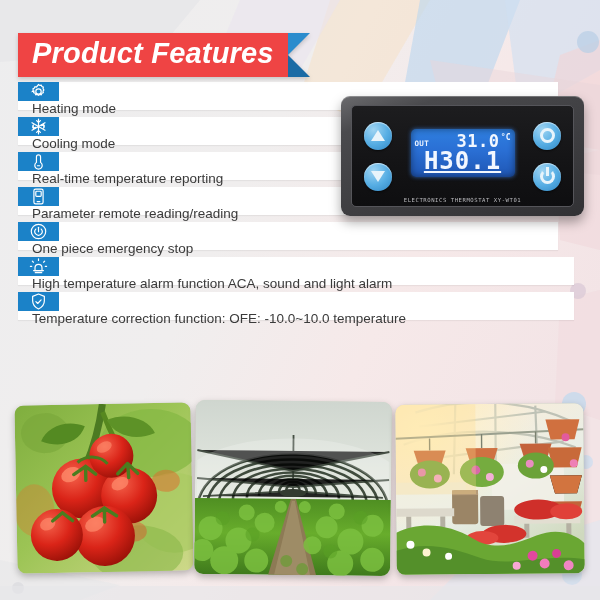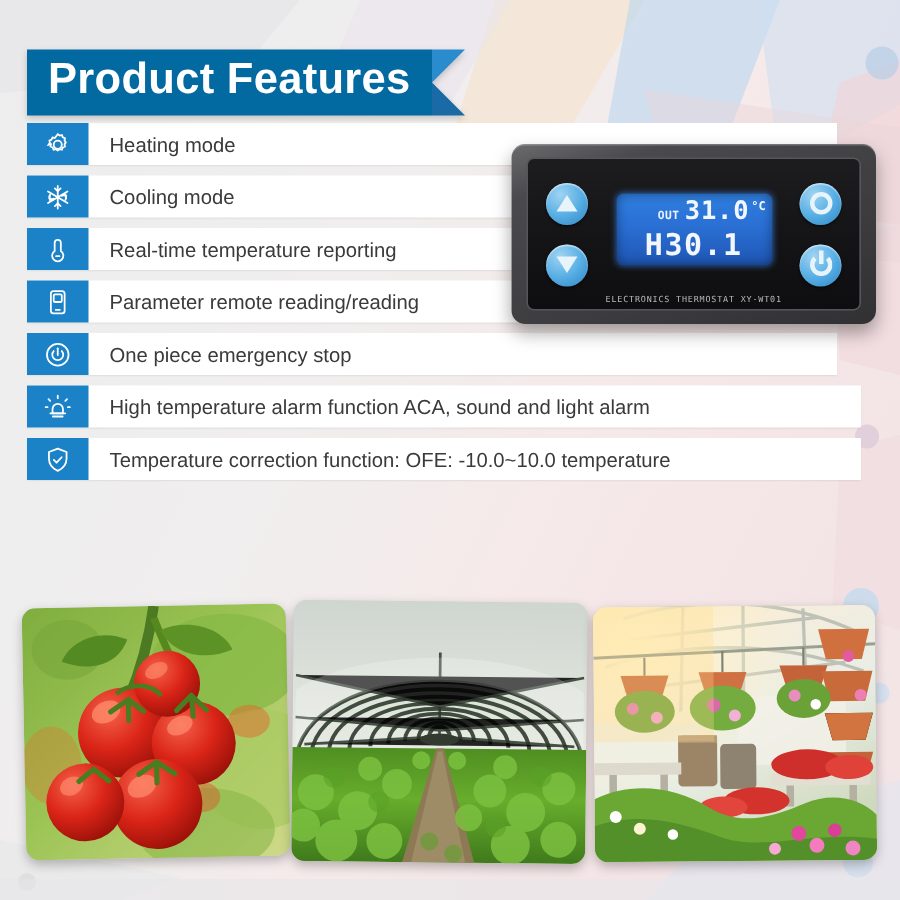--- a/index.html
+++ b/index.html
@@ -13,23 +13,23 @@
 
   
   #bg { position:absolute; inset:0; z-index:0; }
 
   
   .banner-wrap{
     position:absolute; left:18px; top:33px; z-index:6;
     display:flex; align-items:stretch; filter:drop-shadow(0 2px 2px rgba(0,0,0,.18));
   }
   .banner{
-    background:#0369a1;
+    background:#ef4444;
     padding:4px 14px 7px 14px;
-    display:flex; align-items:center;
+    display:flex; align-items:center;font-style:italic;
   }
   .banner-title{
     color:#fff; font-size:29px; font-weight:bold; letter-spacing:.2px; line-height:1.15;
     white-space:nowrap;
   }
   .banner-tail{
     width:22px; position:relative;
   }
   .banner-tail .tri-top{
     position:absolute; left:0; top:0; width:0; height:0;
@@ -42,20 +42,21 @@
 
   
   #features{
     position:absolute; left:18px; top:82px; width:560px; z-index:5;
   }
   .frow{
     height:28px; margin-bottom:7px;
     display:flex; align-items:stretch;
     background:#ffffff;
     box-shadow:0 1px 1px rgba(0,0,0,.05);
+    flex-direction:column;
   }
   .frow.short{ width:540px; }
   .frow.wide { width:556px; }
   .ficon{
     width:41px; min-width:41px; background:#1b82c8;
     display:flex; align-items:center; justify-content:center;
   }
   .ficon svg{ display:block; }
   .ftext{
     display:flex; align-items:center;
@@ -101,27 +102,27 @@
 
   #lcd{
     width:104px; height:48px; border-radius:5px; margin-top:-6px;
     background:linear-gradient(180deg,#2f7fe0 0%,#2a6fd4 45%,#1f56b4 100%);
     box-shadow:inset 0 0 7px rgba(0,0,0,.45), 0 0 4px rgba(60,130,230,.7);
     position:relative; overflow:hidden;
     font-family:"DejaVu Sans Mono", monospace;
   }
   #lcd .line1{ position:absolute; left:4px; top:4px; right:3px; height:20px; }
   #lcd .out{ position:absolute; left:0; top:6px; font-size:7.5px; font-weight:bold; color:#eaf2ff;
-             letter-spacing:.3px;margin-left:24px; }
+             letter-spacing:.3px; }
   #lcd .tval{ position:absolute; right:12px; top:-2px; font-size:17px; font-weight:bold;
               color:#f2f7ff; letter-spacing:.5px; }
   #lcd .unit{ position:absolute; right:1px; top:0px; font-size:8px; font-weight:bold; color:#f2f7ff; }
   #lcd .line2{ position:absolute; left:4px; bottom:2px; right:4px;
-               font-size:20px; font-weight:bold; color:#f2f7ff; text-align:center;
-               letter-spacing:1px; }
+               font-size:24px; font-weight:bold; color:#f2f7ff; text-align:center;
+               letter-spacing:1px;text-decoration:underline; }
   #model{
     position:absolute; bottom:3px; left:0; right:0; text-align:center;
     font-size:5.6px; color:#b9b9bd; letter-spacing:.55px;
     font-family:"DejaVu Sans Mono", monospace;
   }
 
   
   #photos{ position:absolute; left:0; top:396px; width:600px; height:192px; z-index:5; }
   .photo{
     position:absolute; border-radius:9px; overflow:hidden;

